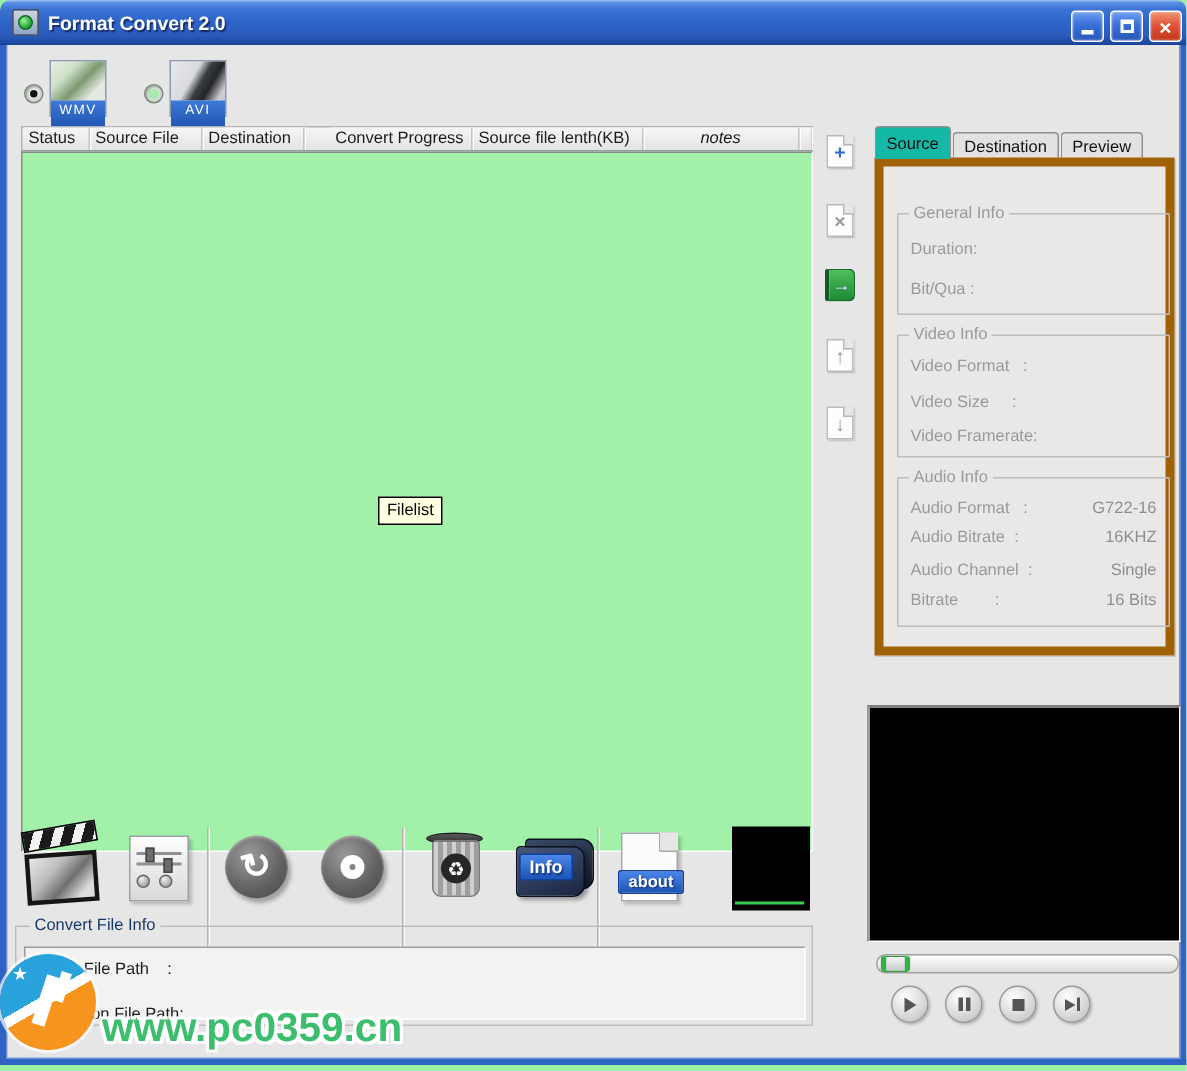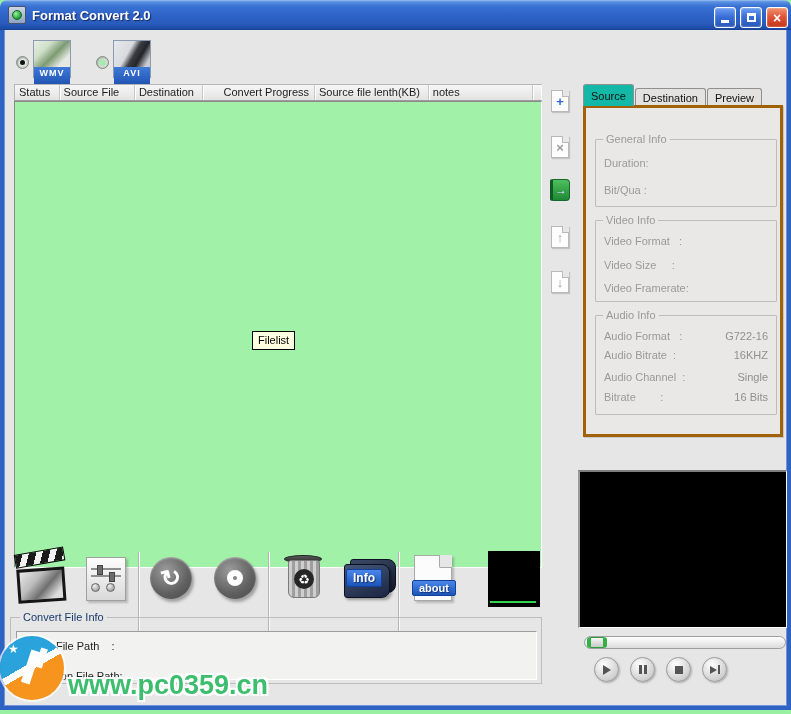--- a/index.html
+++ b/index.html
@@ -60,21 +60,21 @@
     display:flex; align-items:center; justify-content:center;
   }
   .radio.checked::after { content:""; width:5px; height:5px; border-radius:50%; background:#111; }
   .radio.unchecked::after { content:""; width:7px; height:7px; border-radius:50%; background:#a9e9b0; }
   .fmt-icon { width:38px; height:38px; border:1px solid #8c9bb1; background:#dfe4ea; }
   .fmt-thumb { width:100%; height:26px; }
   .fmt-thumb.wmv { background:linear-gradient(135deg,#e8efe4 0%,#cfe0c8 30%,#7d9a72 55%,#e5e9e2 80%); }
   .fmt-thumb.avi { background:linear-gradient(120deg,#e8e9ec 0%,#d8dadf 40%,#3a3d42 55%,#23252a 70%,#caccd2 90%); }
   .fmt-label {
     height:20px; background:linear-gradient(180deg,#3f7ad8,#1c4fae);
-    color:#fff; font-size:9px; font-weight:bold; text-align:center; line-height:12px;
+    color:#fff; font-size:9px; font-weight:normal; text-align:center; line-height:12px;
     letter-spacing:1px;
   }
 
   
   .tbl-header {
     left:10px; top:54px; width:528px; height:17px; display:flex;
     background:linear-gradient(180deg,#f6f6f6,#e3e3e3);
     border:1px solid #b5b5b5; border-bottom-color:#9c9c9c;
   }
   .th {
@@ -116,21 +116,21 @@
   
   .tab-row { left:579px; top:54px; height:22px; display:flex; align-items:flex-end; }
   .tab {
     padding:2px 7px 3px 7px; border:1px solid #8f8f8f; border-bottom:none;
     border-radius:3px 3px 0 0; background:#e3e2e0; height:18px; line-height:14px;
     color:#111; margin-right:1px;
   }
   .tab.active { background:#14b8a6; height:22px; line-height:18px; position:relative; z-index:2; }
   .tab-pane {
     left:579px; top:75px; width:200px; height:332px;
-    border:3px solid #a16207; background:#e9e8e7;
+    border:6px solid #a16207; background:#e9e8e7;
     box-shadow:1px 1px 0 #c9c9c9;
   }
   .groupbox {
     position:absolute; left:9px; width:182px;
     border:1px solid #bdbdbd; border-radius:1px;
   }
   .groupbox > .gb-title {
     position:absolute; top:-7px; left:7px; background:#e9e8e7; padding:0 3px;
     color:#9a9a9a; white-space:pre;
   }
@@ -295,21 +295,21 @@
       <div class="fmt-thumb avi"></div>
       <div class="fmt-label">AVI</div>
     </div>
 
     <div class="abs tbl-header">
       <div class="th" style="width:46px;">Status</div>
       <div class="th" style="width:78px;">Source File</div>
       <div class="th" style="width:70px;">Destination</div>
       <div class="th" style="width:100px; text-align:center;margin-left:16px;">Convert Progress</div>
       <div class="th" style="width:118px;">Source file lenth(KB)</div>
-      <div class="th" style="width:108px; text-align:left;">notes</div>
+      <div class="th" style="width:108px; text-align:center;font-style:italic;">notes</div>
       <div class="th" style="flex:1; border-right:none;"></div>
     </div>
 
     <div class="abs filelist"></div>
     <div class="abs tooltip">Filelist</div>
 
     <div class="abs side-btn" style="top:58px;">
       <div class="doc">
           <span class="glyph blue">+</span>
         </div>

